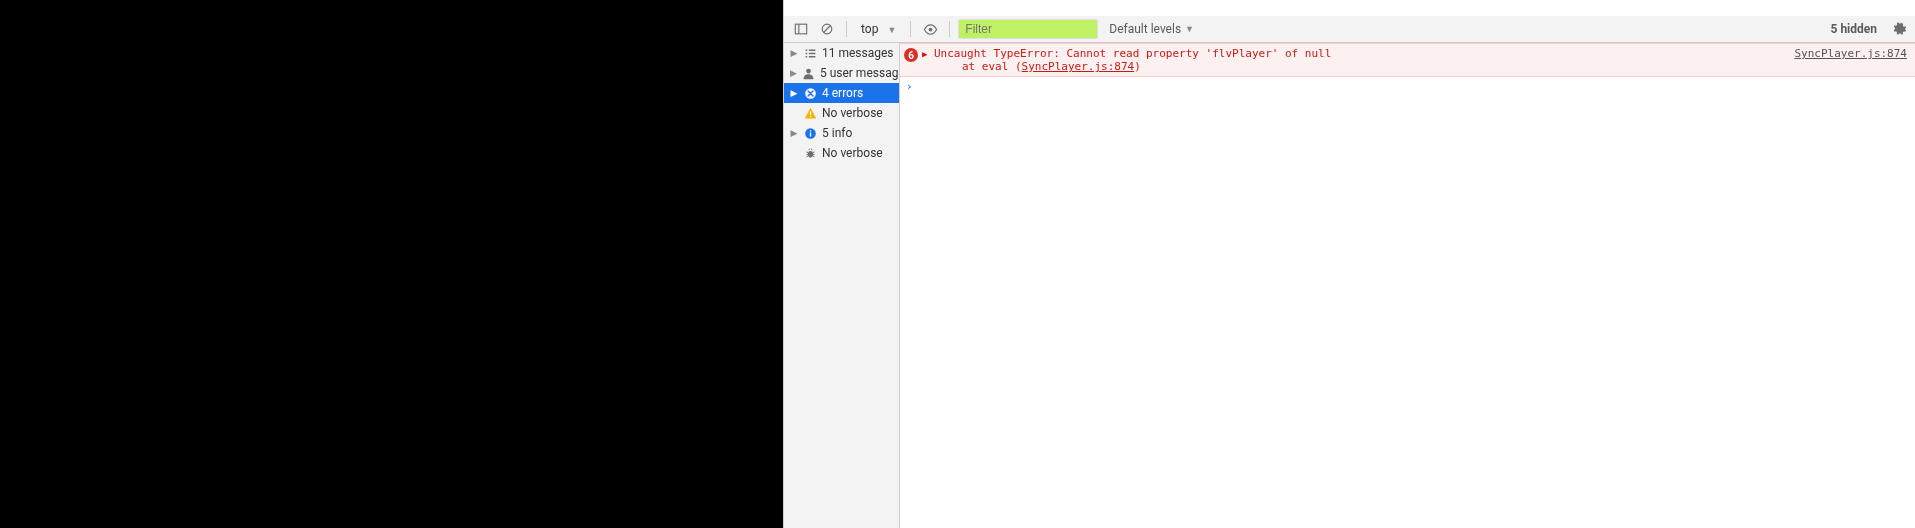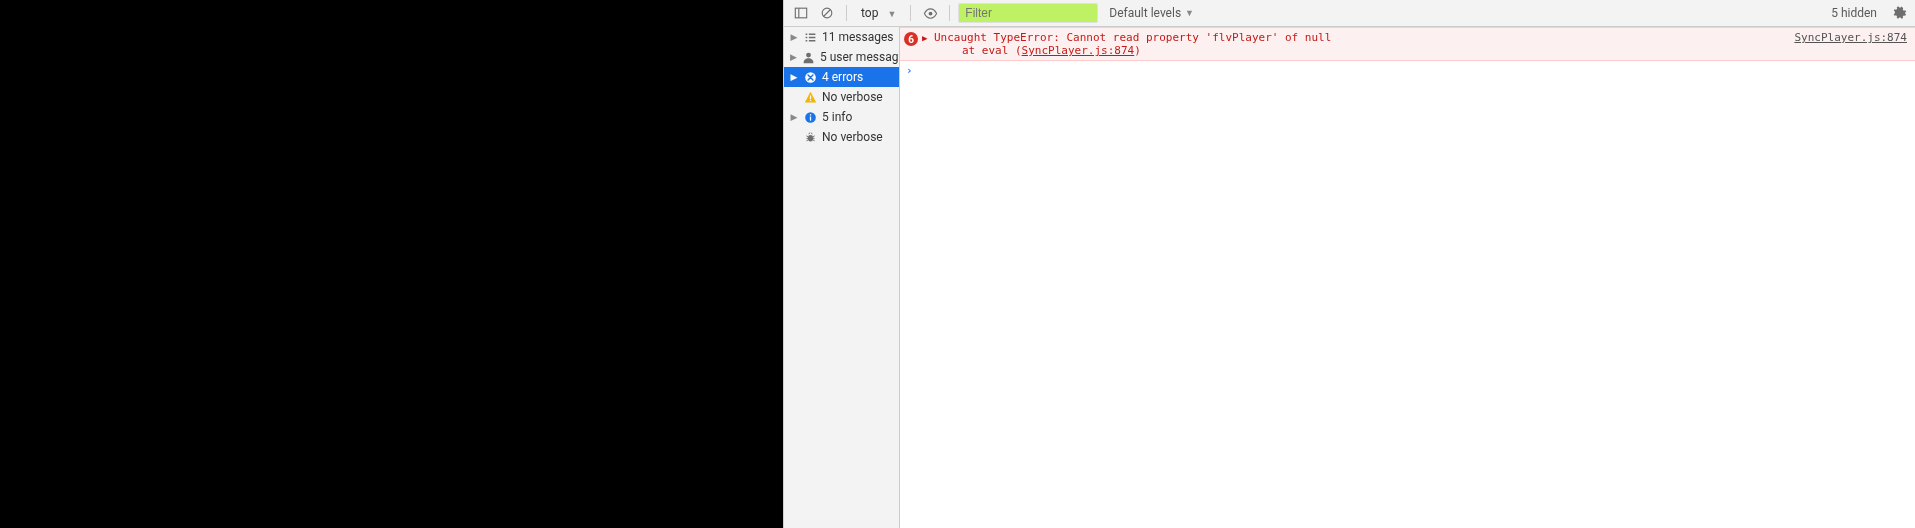--- a/index.html
+++ b/index.html
@@ -33,20 +33,21 @@
     }
     .devtools-toolbar {
       height: 27px;
       background: #f3f3f3;
       border-bottom: 1px solid #ccc;
       display: flex;
       align-items: center;
       padding: 0 6px;
       gap: 4px;
       color: #5a5a5a;
+      margin-top: 16px;
     }
     .tb-btn {
       width: 22px; height: 22px;
       display: flex; align-items: center; justify-content: center;
       border-radius: 2px;
       color: #6e6e6e;
     }
     .tb-sep { width:1px; height:16px; background:#ccc; margin:0 4px; }
     .ctx-select {
       padding: 2px 6px;
@@ -66,20 +67,21 @@
     .levels {
       border: 1px solid transparent;
       padding: 2px 6px;
       color: #5a5a5a;
       display: flex; align-items: center; gap: 4px; justify-content: flex-end;
     }
     .spacer { flex: 1; }
     .hidden-count {
       color: #5a5a5a;
       padding: 0 8px;
+      font-weight: bold;
     }
     .gear {
       width: 20px; height: 20px;
       display:flex;align-items:center;justify-content:center;
       color:#6e6e6e;
     }
     .devtools-body {
       flex:1;
       display:flex;
       overflow:hidden;

